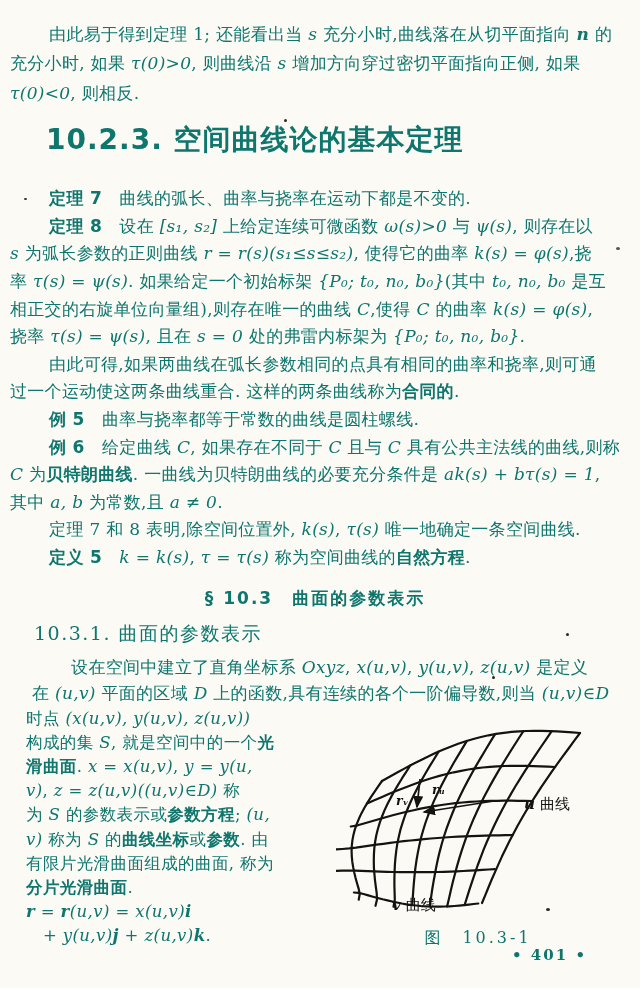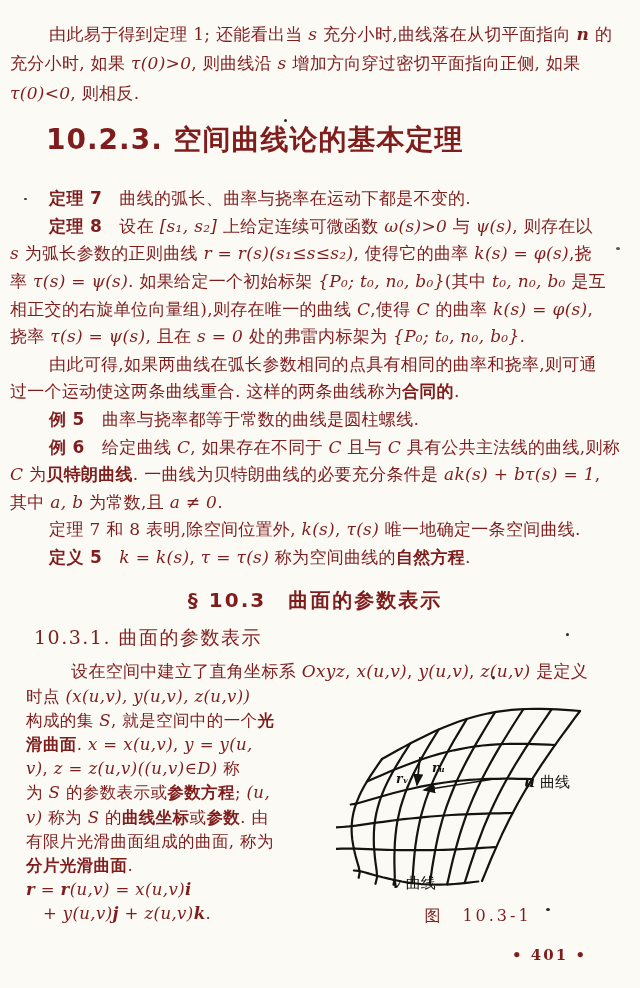--- a/index.html
+++ b/index.html
@@ -1,26 +1,26 @@
 <!DOCTYPE html>
 <html><head>
 <meta charset="utf-8">
 <style>
   html,body{margin:0;padding:0;background:#e8e6e0;}
   .page{position:relative;width:640px;height:988px;margin:0 auto;background:#fbfaf5;
-        color:#7f1d1d;overflow:hidden;font-family:"DejaVu Serif","Liberation Serif",serif;}
+        color:#0f766e;overflow:hidden;font-family:"DejaVu Serif","Liberation Serif",serif;}
   .body{padding:20px 20px 0 10px;}
   .ln{font-size:17px;line-height:27.6px;white-space:nowrap;letter-spacing:.3px;}
   .intro .ln{line-height:29.4px;}
   .ind{text-indent:2.3em;}
   .bf{font-weight:bold;font-family:"DejaVu Sans","Liberation Sans",sans-serif;}
   .mv{font-family:"DejaVu Serif","Liberation Serif",serif;font-style:italic;}
   .h1{font-size:28px;font-weight:bold;font-family:"DejaVu Sans","Liberation Sans",sans-serif;
       margin:13px 0 26px 36px;letter-spacing:1px;}
-  .h2{font-size:20px;font-weight:bold;font-family:"DejaVu Sans","Liberation Sans",sans-serif;
+  .h2{font-size:17px;font-weight:bold;font-family:"DejaVu Sans","Liberation Sans",sans-serif;
       text-align:center;margin:15px 0 9px 0;letter-spacing:2px;}
   .h3{font-size:19px;margin:11px 0 7px 24px;letter-spacing:1.5px;}
   .secB{margin-left:22px;}
   .secB .ln{line-height:26px;}
   .columns{display:flex;margin-left:16px;margin-top:1px;}
   .col-text{width:292px;}
   .col-text .ln{font-size:16.5px;line-height:24.2px;letter-spacing:.4px;}
   .col-fig{width:284px;padding-left:18px;}
   .figwrap svg{display:block;}
   #mesh polyline{fill:none;stroke:#151310;stroke-width:2.2;stroke-linecap:round;stroke-linejoin:round;}
@@ -94,20 +94,21 @@
 
     <div>
       <div class="ln ind"><span class="bf">定义 5</span><span>　</span><span class="mv">k = k(s)</span><span>, </span><span class="mv">τ = τ(s)</span><span> 称为空间曲线的</span><span class="bf">自然方程</span><span>.</span></div>
     </div>
 
     <div class="h2">§ 10.3　曲面的参数表示</div>
     <div class="h3">10.3.1. 曲面的参数表示</div>
 
     <div class="secB">
       <div class="ln ind"><span>设在空间中建立了直角坐标系 </span><span class="mv">Oxyz</span><span>, </span><span class="mv">x(u,v)</span><span>, </span><span class="mv">y(u,v)</span><span>, </span><span class="mv">z(u,v)</span><span> 是定义</span></div>
+      <div class="ln"><span>在 </span><span class="mv">(u,v)</span><span> 平面的区域 </span><span class="mv">D</span><span> 上的函数,具有连续的各个一阶偏导数,则当 </span><span class="mv">(u,v)∈D</span></div>
     </div>
 
     <div class="columns">
       <div class="col-text">
         <div class="ln"><span>时点 </span><span class="mv">(x(u,v), y(u,v), z(u,v))</span></div>
         <div class="ln"><span>构成的集 </span><span class="mv">S</span><span>, 就是空间中的一个</span><span class="bf">光</span></div>
         <div class="ln"><span class="bf">滑曲面</span><span>. </span><span class="mv">x = x(u,v)</span><span>, </span><span class="mv">y = y(u,</span></div>
         <div class="ln"><span class="mv">v)</span><span>, </span><span class="mv">z = z(u,v)((u,v)∈D)</span><span> 称</span></div>
         <div class="ln"><span>为 </span><span class="mv">S</span><span> 的参数表示或</span><span class="bf">参数方程</span><span>; </span><span class="mv">(u,</span></div>
         <div class="ln"><span class="mv">v)</span><span> 称为 </span><span class="mv">S</span><span> 的</span><span class="bf">曲线坐标</span><span>或</span><span class="bf">参数</span><span>. 由</span></div>

